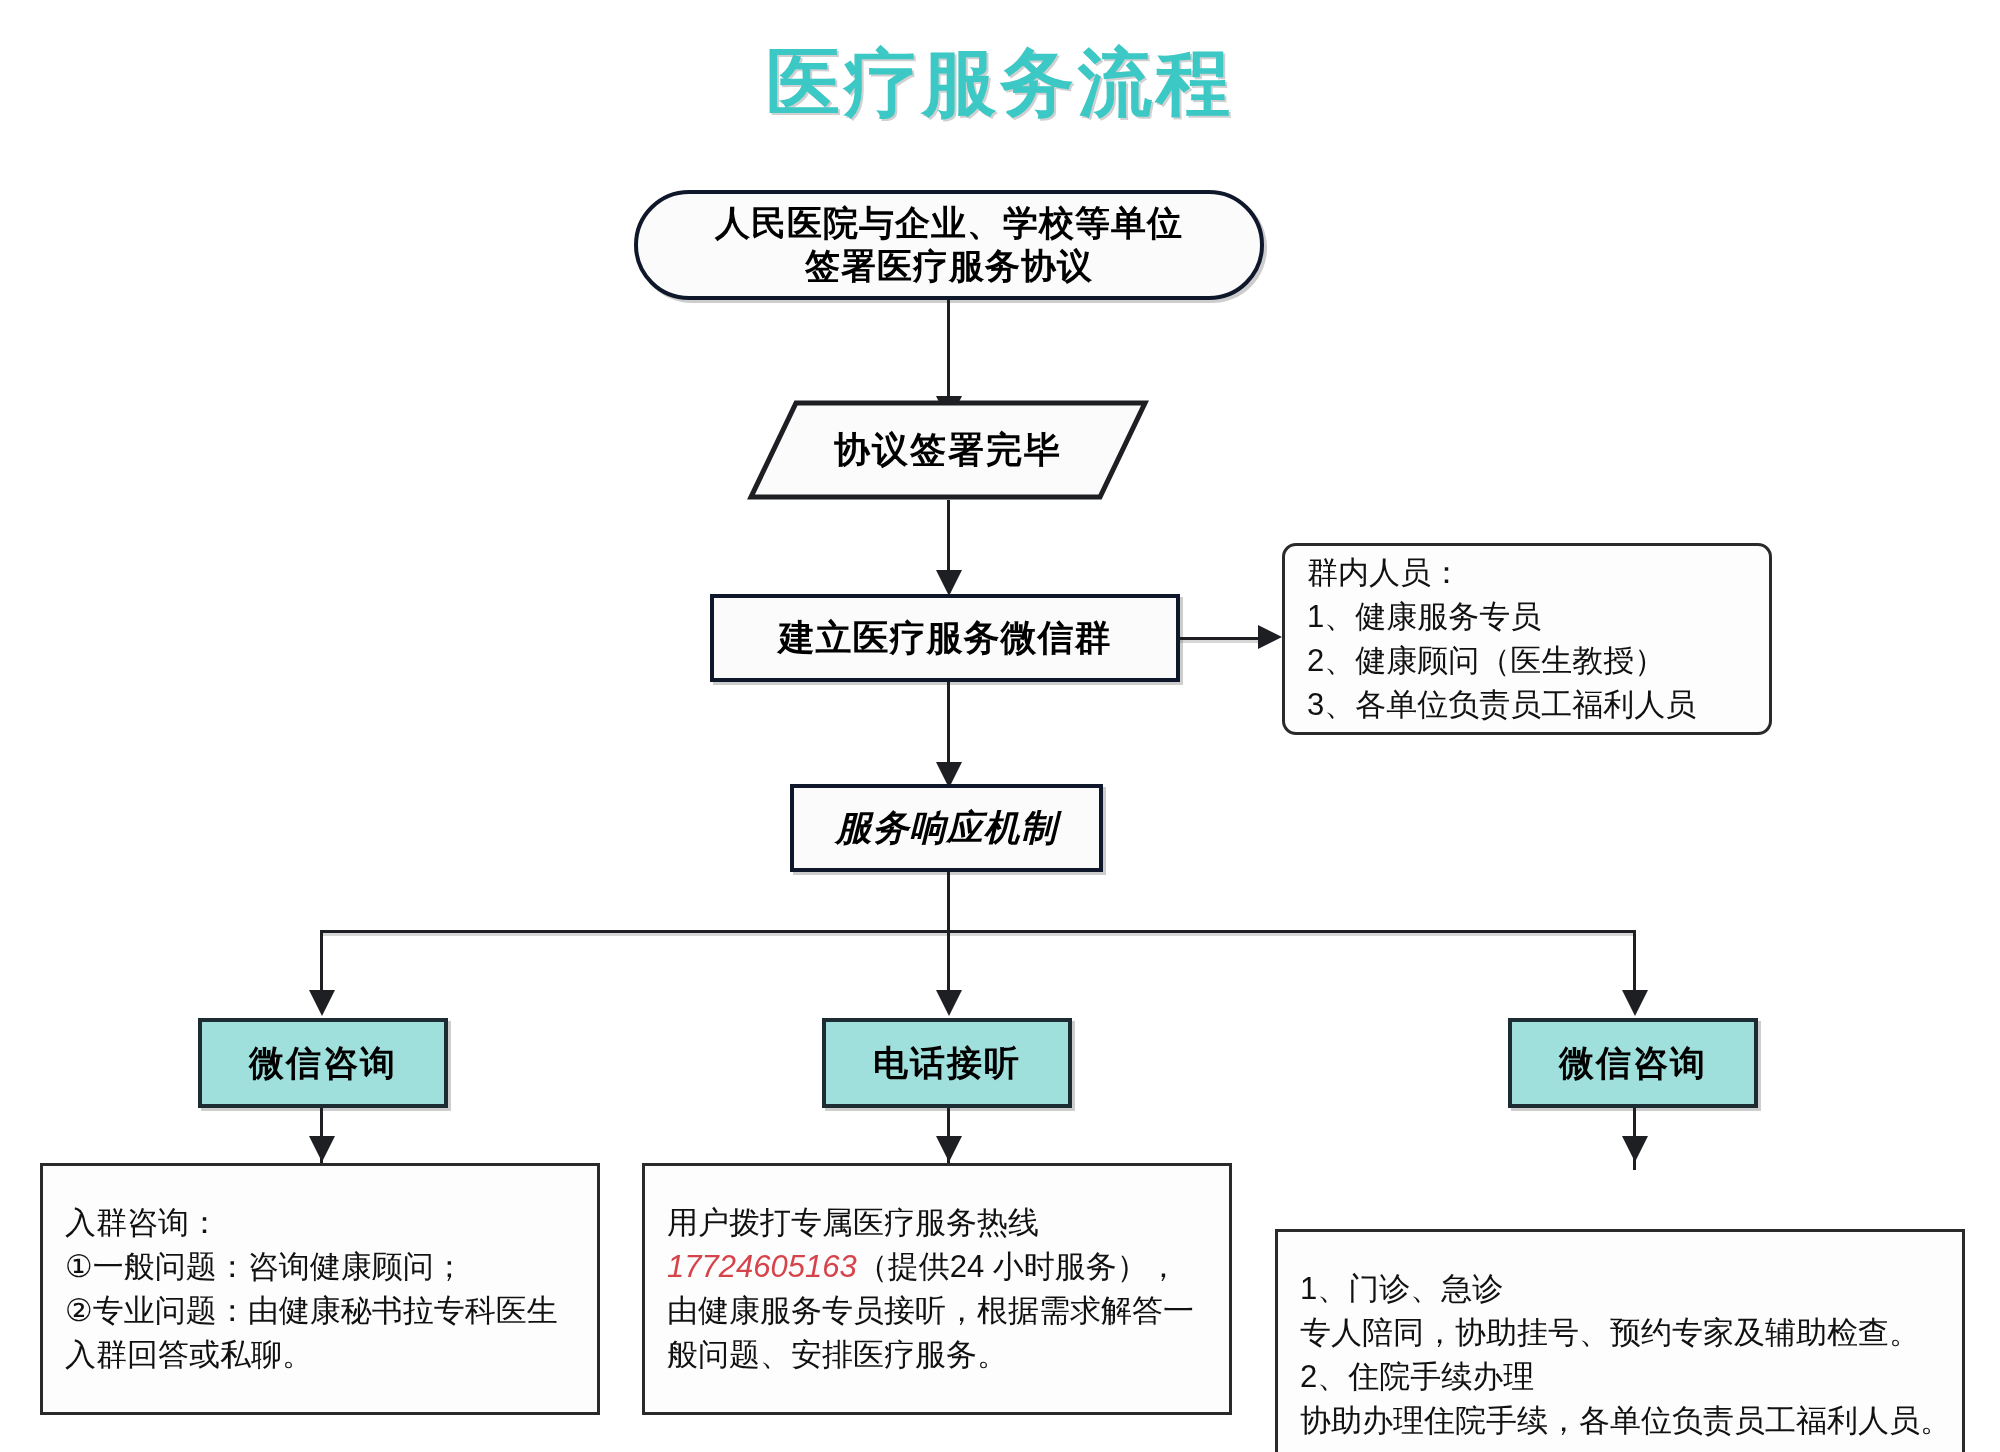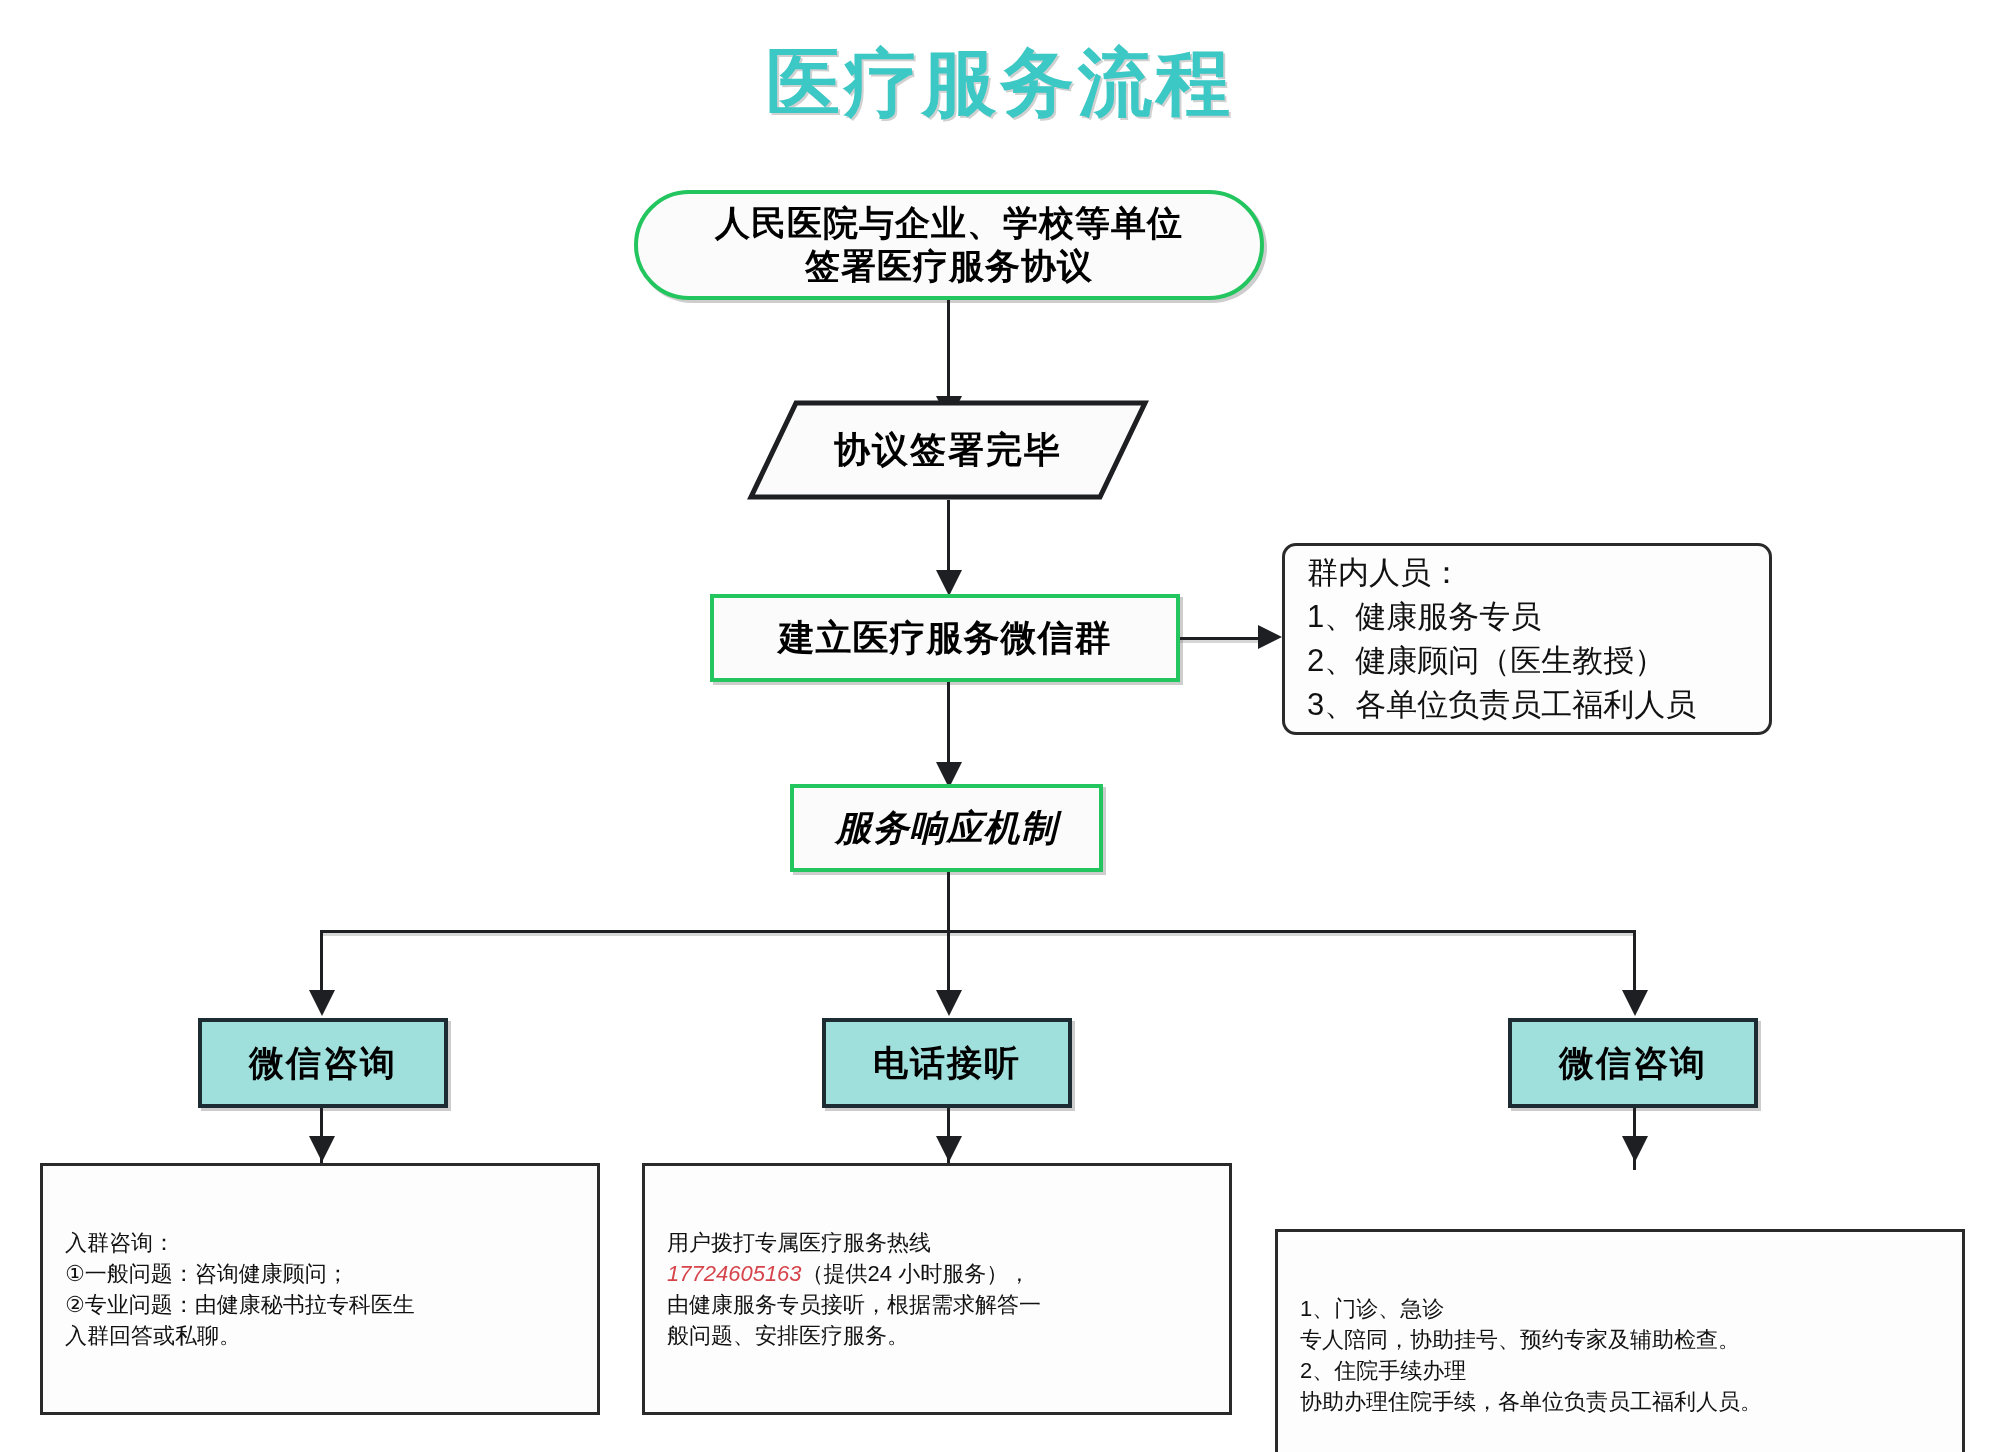--- a/index.html
+++ b/index.html
@@ -31,21 +31,21 @@
     color: #3cc8c4;
     text-shadow: 2px 2px 0 rgba(120,120,120,0.35);
     white-space: nowrap;
   }
 
   
   .node {
     position: absolute;
     box-sizing: border-box;
     background: #fbfbfb;
-    border: 4px solid #22c55e;
+    border: 4px solid #0f172a;
     display: flex;
     align-items: center;
     justify-content: center;
     text-align: center;
     color: #000000;
     font-weight: bold;
     line-height: 1.22;
     box-shadow: 3px 3px 0 rgba(90,90,90,0.30);
   }
 
@@ -93,21 +93,21 @@
   }
 
   
   .note {
     position: absolute;
     box-sizing: border-box;
     background: #fdfdfd;
     border: 3px solid #2a2a2a;
     padding: 14px 22px;
     color: #111;
-    font-size: 22px;
+    font-size: 31px;
     line-height: 1.42;
     font-weight: normal;
     display: flex;
     flex-direction: column;
     justify-content: center;
   }
   .note.rounded {
     border-radius: 14px;
   }
   .note .ln {

